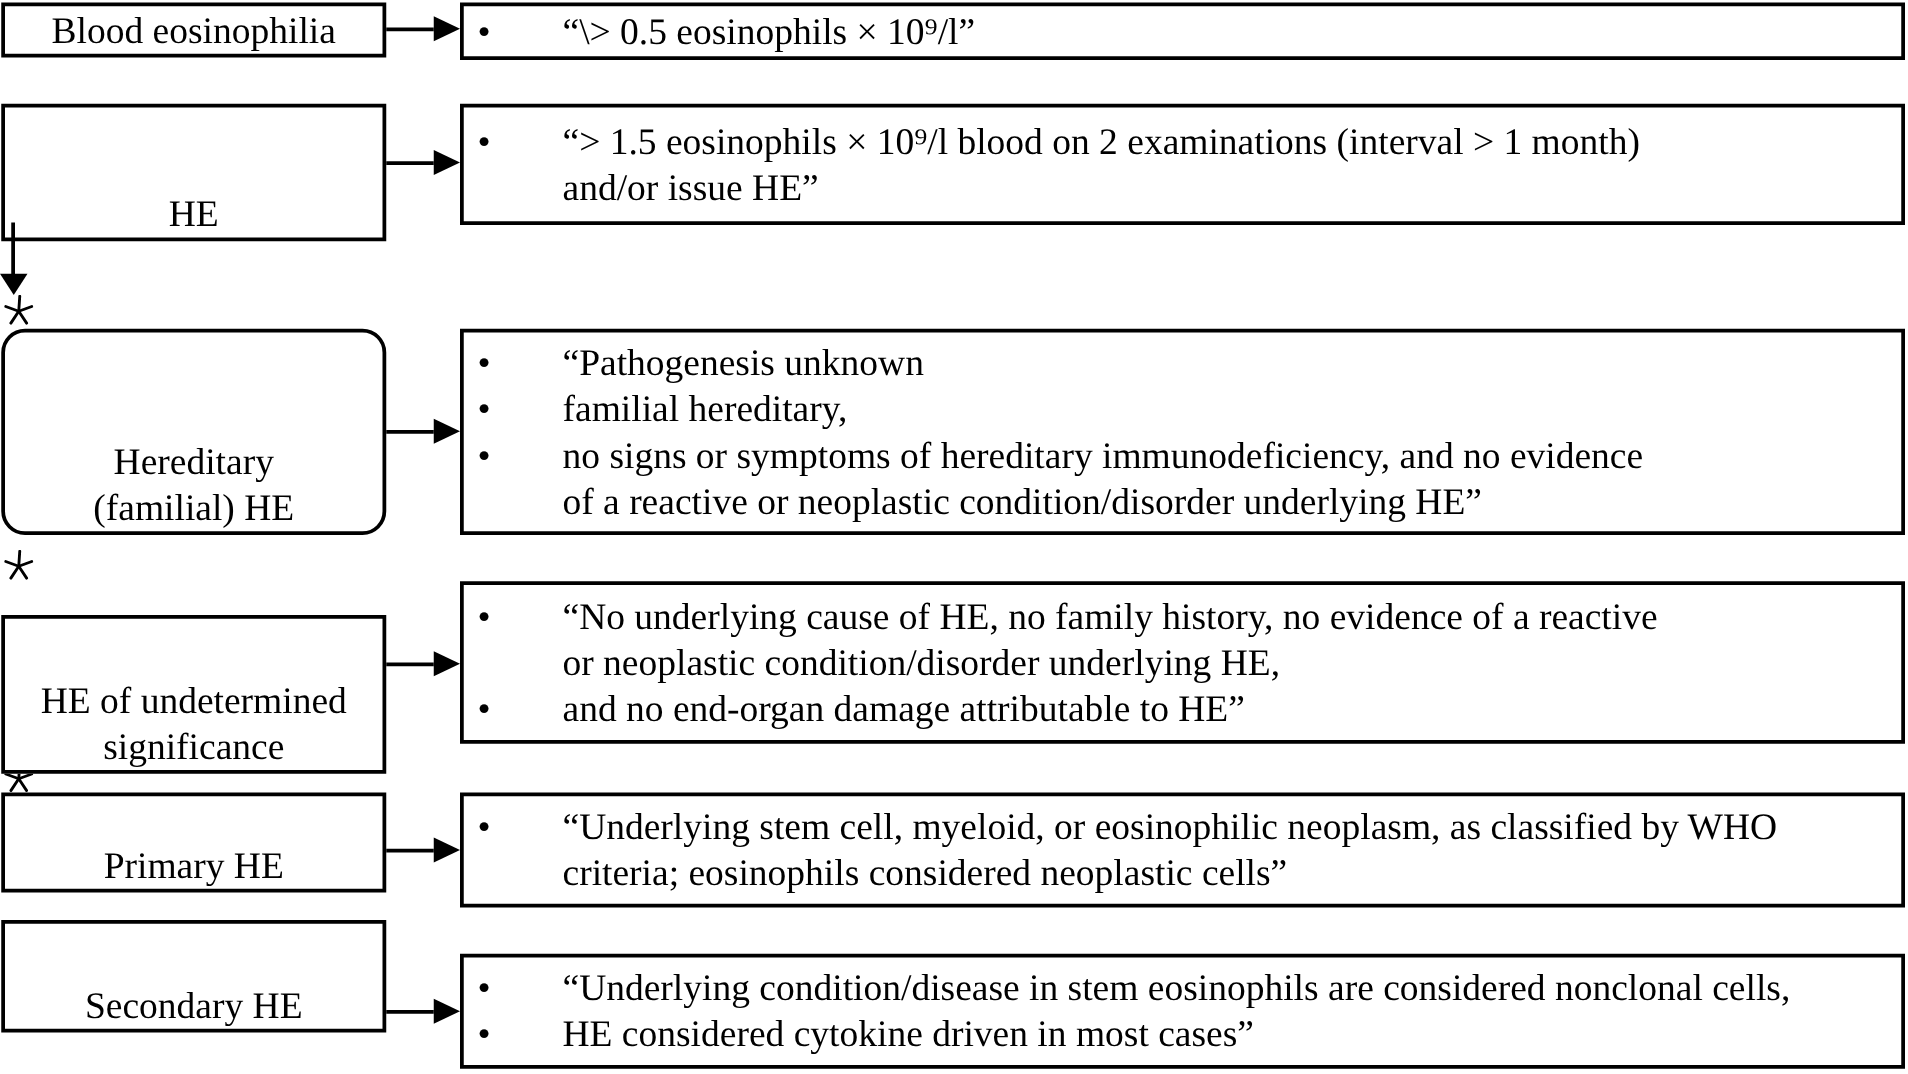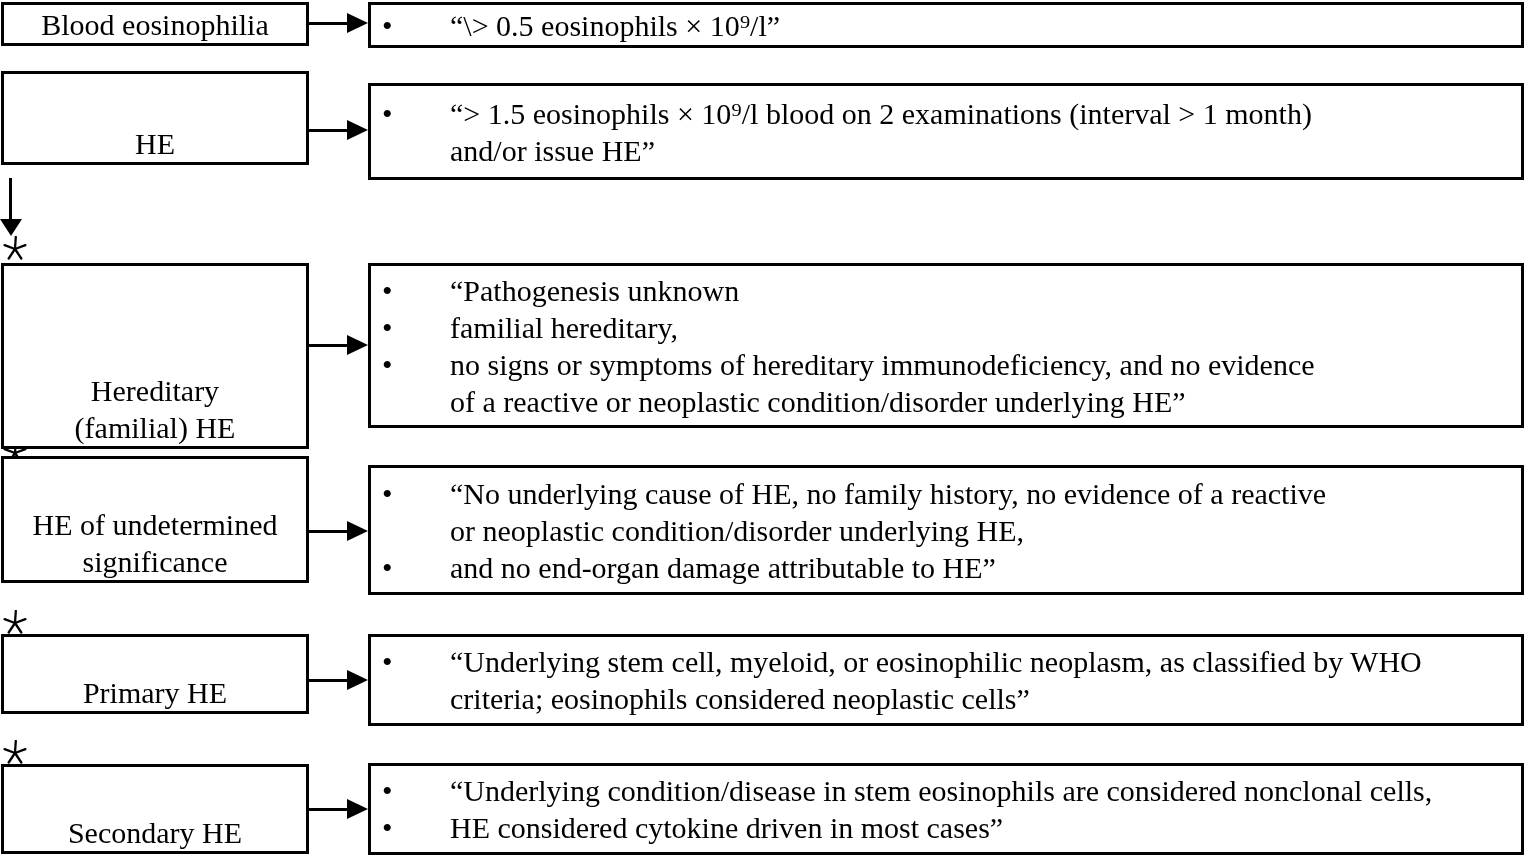--- a/index.html
+++ b/index.html
@@ -21,25 +21,25 @@
     left:368px;width:1156px;
     display:flex;flex-direction:column;justify-content:center;
     padding:2px 6px 2px 11px;
   }
   .bullet{display:flex;}
   .marker{flex:0 0 26px;}
   .btext{white-space:pre-line;margin-left:42px;}
 
   
   .r1L{top:2px;height:44px;}   .r1R{top:2px;height:46px;}
-  .r2L{top:71px;height:94px;}  .r2R{top:83px;height:97px;}
-  .r3L{top:263px;height:186px;}.r3R{top:263px;height:165px;}
-  .r4L{top:456px;height:127px;}.r4R{top:465px;height:130px;}
+  .r2L{top:83px;height:110px;}  .r2R{top:83px;height:97px;}
+  .r3L{top:263px;height:165px;border-radius:19px;}.r3R{top:263px;height:165px;}
+  .r4L{top:492px;height:127px;}.r4R{top:465px;height:130px;}
   .r5L{top:634px;height:80px;} .r5R{top:634px;height:92px;}
-  .r6L{top:764px;height:90px;} .r6R{top:763px;height:92px;}
+  .r6L{top:736px;height:90px;} .r6R{top:763px;height:92px;}
 
   
   .conn{position:absolute;left:309px;width:59px;height:20px;display:flex;align-items:center;}
   .conn .shaft{flex:1;height:3px;background:#000;}
   .conn .head{width:0;height:0;border-top:10px solid transparent;border-bottom:10px solid transparent;border-left:21px solid #000;}
   .c1{top:13px;} .c2{top:120px;} .c3{top:335px;} .c4{top:521px;} .c5{top:670px;} .c6{top:799px;}
 
   
   .vshaft{position:absolute;left:9px;top:178px;width:3px;height:42px;background:#000;}
   .vhead{position:absolute;left:0px;top:219px;width:0;height:0;

